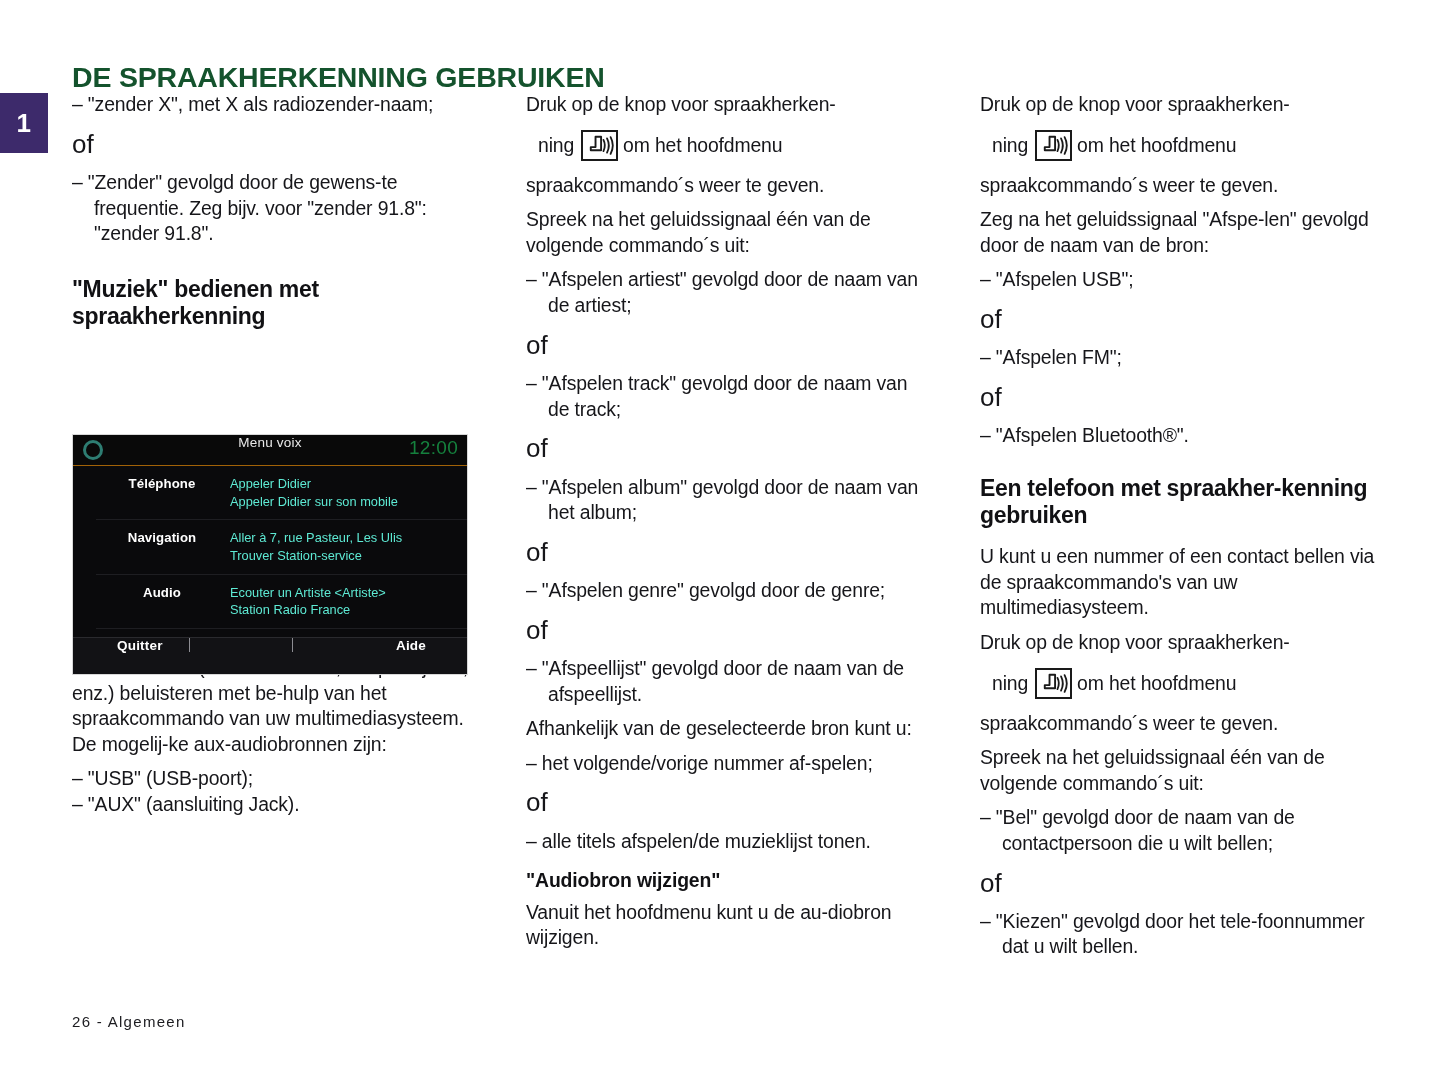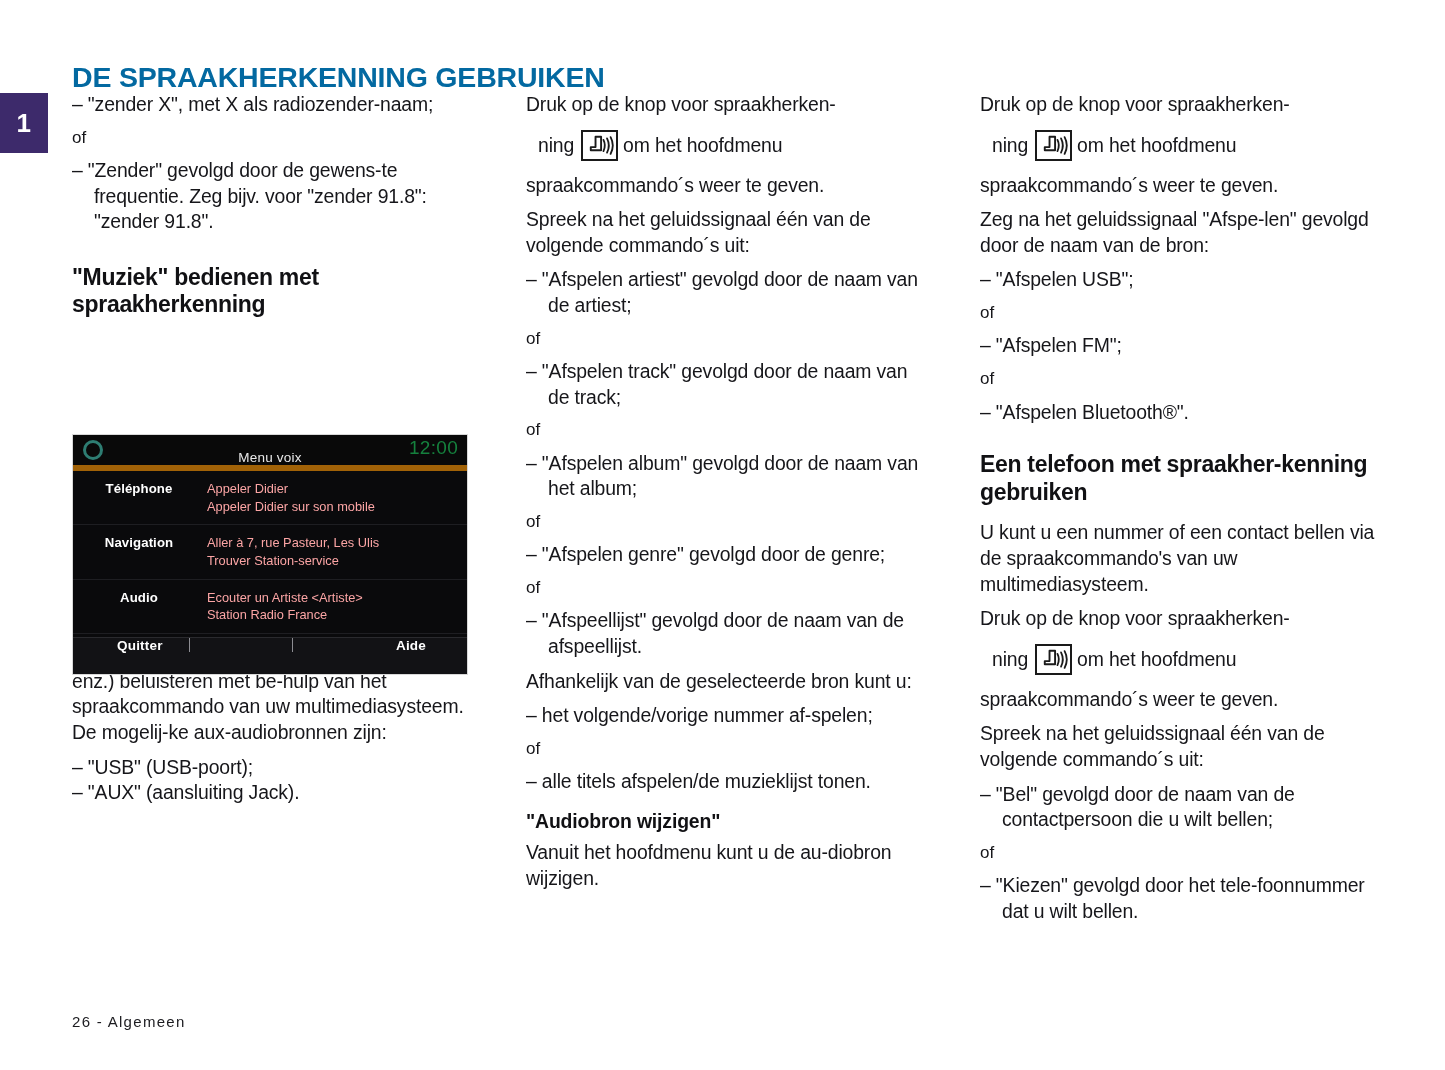--- a/index.html
+++ b/index.html
@@ -34,21 +34,21 @@
   }
 
   
   .page-title {
     position: absolute;
     left: 72px;
     top: 42px;
     font-size: 28.5px;
     font-weight: 700;
     letter-spacing: -0.2px;
-    color: #0369a1;
+    color: #14532d;
     white-space: nowrap;
   }
 
   
   .columns {
     position: absolute;
     left: 72px;
     top: 92px;
     width: 1315px;
     display: flex;
@@ -77,21 +77,21 @@
     letter-spacing: -0.15px;
     padding-left: 22px;
     text-indent: -22px;
     color: #16161a;
   }
   p.dash.tight {
     margin-bottom: 0;
   }
   p.of {
     margin: 0 0 9px 0;
-    font-size: 17px;
+    font-size: 26px;
     line-height: 1.32;
     color: #16161a;
   }
   h2.subhead {
     margin: 26px 0 14px 0;
     font-size: 23px;
     line-height: 1.2;
     font-weight: 700;
     letter-spacing: -0.3px;
     color: #111114;
@@ -142,21 +142,21 @@
     border: 1px solid #d8d8d8;
     box-sizing: border-box;
     color: #ffffff;
     font-family: "Liberation Sans", sans-serif;
     overflow: hidden;
   }
   .scr-topbar {
     position: relative;
     height: 30px;
     display: flex;
-    align-items: flex-end;
+    align-items: flex-start;
     justify-content: center;
     background: #090909;
   }
   .scr-ring {
     position: absolute;
     left: 10px;
     top: 5px;
     width: 20px;
     height: 20px;
     border-radius: 50%;
@@ -170,21 +170,22 @@
   }
   .scr-clock {
     position: absolute;
     right: 9px;
     top: 2px;
     font-size: 19px;
     color: #15803d;
     letter-spacing: 0.3px;
   }
   .scr-rows {
-    border-top: 6px solid #a16207;
+    border-top: 1px solid #a16207;
+    padding-left: 23px;
   }
   .scr-row {
     display: flex;
     align-items: flex-start;
     padding: 9px 0 9px 0;
     border-bottom: 1px solid #1e1e22;
     min-height: 46px;
     box-sizing: border-box;
   }
   .scr-row-label {
@@ -194,21 +195,21 @@
     font-size: 13.2px;
     font-weight: 700;
     color: #ffffff;
     letter-spacing: 0.1px;
     padding-top: 1px;
   }
   .scr-row-items {
     flex: 1;
     font-size: 12.8px;
     line-height: 1.38;
-    color: #fca5a5;
+    color: #5eead4;
     padding-left: 2px;
   }
   .scr-filler {
     height: 28px;
   }
   .scr-bottombar {
     position: absolute;
     left: 0;
     right: 0;
     bottom: 0;

